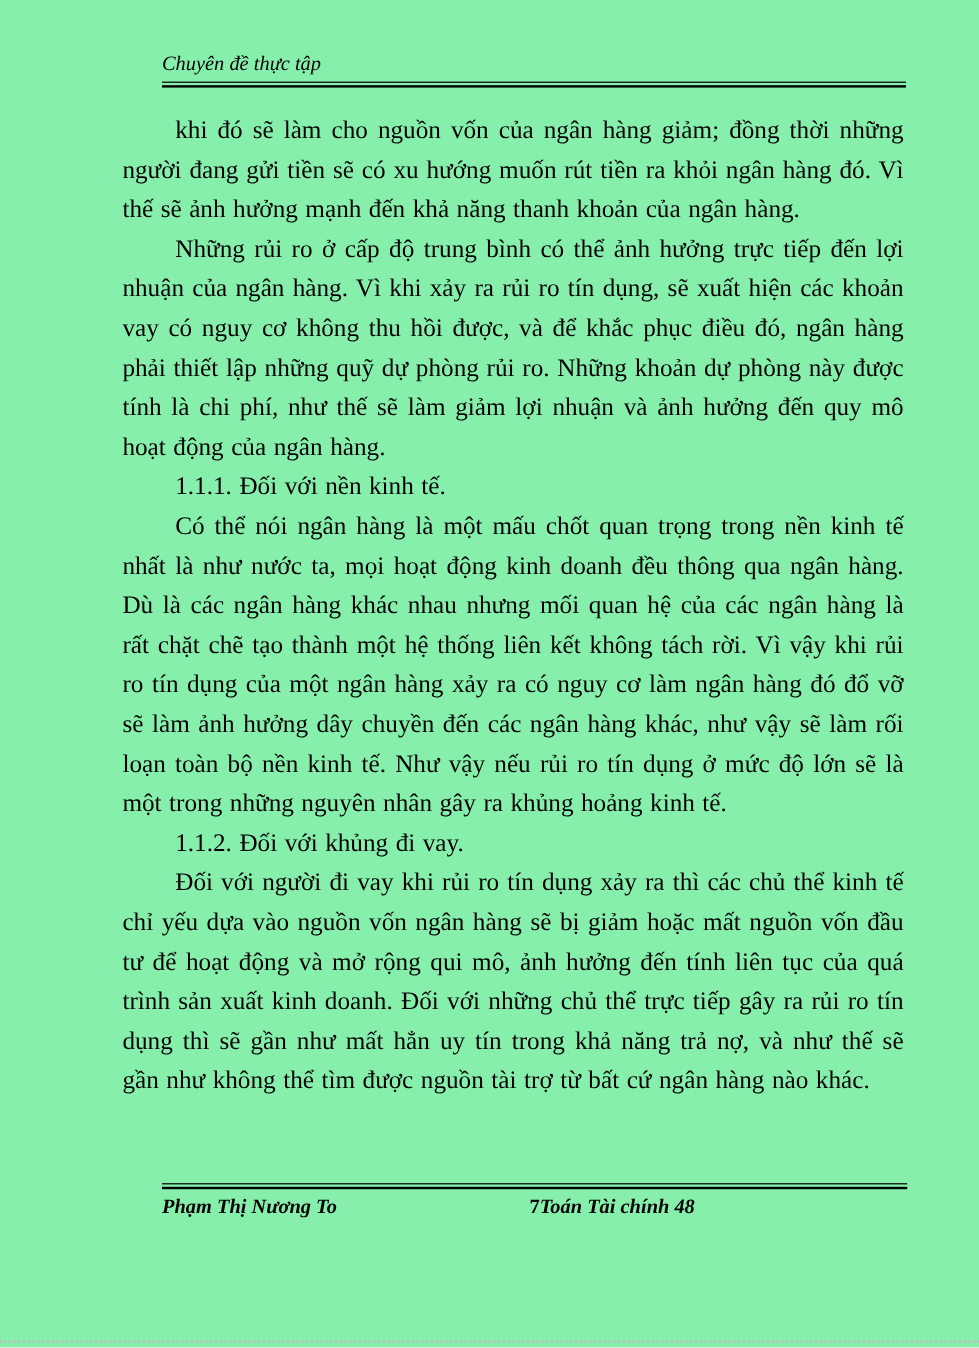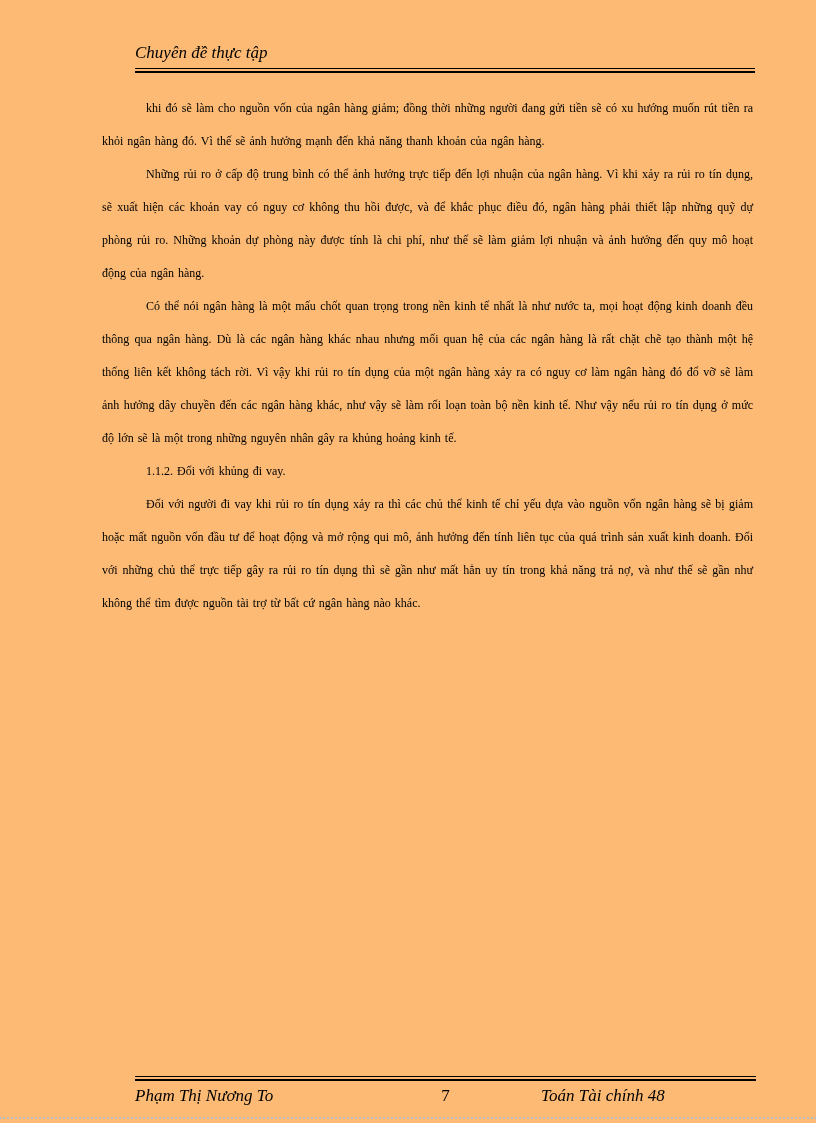--- a/index.html
+++ b/index.html
@@ -5,21 +5,21 @@
   * { margin: 0; padding: 0; box-sizing: border-box; }
   html, body { background: #ffffff; }
   body {
     font-family: "Liberation Serif", "DejaVu Serif", serif;
     color: #000000;
   }
   .page {
     position: relative;
     width: 816px;
     height: 1123px;
-    background: #fdba74;
+    background: #86efac;
     overflow: hidden;
   }
 
   
   .page-header {
     position: absolute;
     left: 135px;
     right: 61px;
     top: 42px;
   }
@@ -35,57 +35,58 @@
   .rule-thick { height: 0; border-top: 2.5px solid #000; }
 
   
   .document-body {
     position: absolute;
     left: 102px;
     right: 63px;
     top: 92px;
   }
   .document-body p {
-    font-size: 12px;
+    font-size: 21px;
     line-height: 33px;
     text-align: justify;
     text-indent: 44px;
     word-spacing: 1px;
   }
   .document-body p.section-heading {
     text-align: left;
   }
 
   
   .page-footer {
     position: absolute;
     left: 135px;
     right: 60px;
-    top: 1076px;
+    top: 986px;
+    font-weight: bold;
   }
   .footer-row {
     display: flex;
     align-items: baseline;
     padding-top: 5px;
     font-size: 17px;
   }
   .footer-author {
     flex: 1;
     font-style: italic;
     text-align: left;
   }
   .footer-page-number {
     flex: 0 0 auto;
     font-style: normal;
     text-align: center;
   }
   .footer-class-name {
     flex: 1;
     font-style: italic;
-    text-align: center;
+    text-align: left;
   }
 
   
   .page-bottom-dotted-line {
     position: absolute;
     left: 0;
     right: 0;
     top: 1117px;
     border-top: 2px dotted #bdbdbd;
   }
@@ -98,20 +99,21 @@
   <div class="page-header">
     <span class="header-title">Chuyên đề thực tập</span>
     <div class="rule-thin"></div>
     <div class="rule-gap"></div>
     <div class="rule-thick"></div>
   </div>
 
   <div class="document-body">
     <p>khi đó sẽ làm cho nguồn vốn của ngân hàng giảm; đồng thời những người đang gửi tiền sẽ có xu hướng muốn rút tiền ra khỏi ngân hàng đó. Vì thế sẽ ảnh hưởng mạnh đến khả năng thanh khoản của ngân hàng.</p>
     <p>Những rủi ro ở cấp độ trung bình có thể ảnh hưởng trực tiếp đến lợi nhuận của ngân hàng. Vì khi xảy ra rủi ro tín dụng, sẽ xuất hiện các khoản vay có nguy cơ không thu hồi được, và để khắc phục điều đó, ngân hàng phải thiết lập những quỹ dự phòng rủi ro. Những khoản dự phòng này được tính là chi phí, như thế sẽ làm giảm lợi nhuận và ảnh hưởng đến quy mô hoạt động của ngân hàng.</p>
+    <p class="section-heading">1.1.1. Đối với nền kinh tế.</p>
     <p>Có thể nói ngân hàng là một mấu chốt quan trọng trong nền kinh tế nhất là như nước ta, mọi hoạt động kinh doanh đều thông qua ngân hàng. Dù là các ngân hàng khác nhau nhưng mối quan hệ của các ngân hàng là rất chặt chẽ tạo thành một hệ thống liên kết không tách rời. Vì vậy khi rủi ro tín dụng của một ngân hàng xảy ra có nguy cơ làm ngân hàng đó đổ vỡ sẽ làm ảnh hưởng dây chuyền đến các ngân hàng khác, như vậy sẽ làm rối loạn toàn bộ nền kinh tế. Như vậy nếu rủi ro tín dụng ở mức độ lớn sẽ là một trong những nguyên nhân gây ra khủng hoảng kinh tế.</p>
     <p class="section-heading">1.1.2. Đối với khủng đi vay.</p>
     <p>Đối với người đi vay khi rủi ro tín dụng xảy ra thì các chủ thể kinh tế chỉ yếu dựa vào nguồn vốn ngân hàng sẽ bị giảm hoặc mất nguồn vốn đầu tư để hoạt động và mở rộng qui mô, ảnh hưởng đến tính liên tục của quá trình sản xuất kinh doanh. Đối với những chủ thể trực tiếp gây ra rủi ro tín dụng thì sẽ gần như mất hẳn uy tín trong khả năng trả nợ, và như thế sẽ gần như không thể tìm được nguồn tài trợ từ bất cứ ngân hàng nào khác.</p>
   </div>
 
   <div class="page-footer">
     <div class="rule-thin"></div>
     <div class="rule-gap"></div>
     <div class="rule-thick"></div>
     <div class="footer-row">

